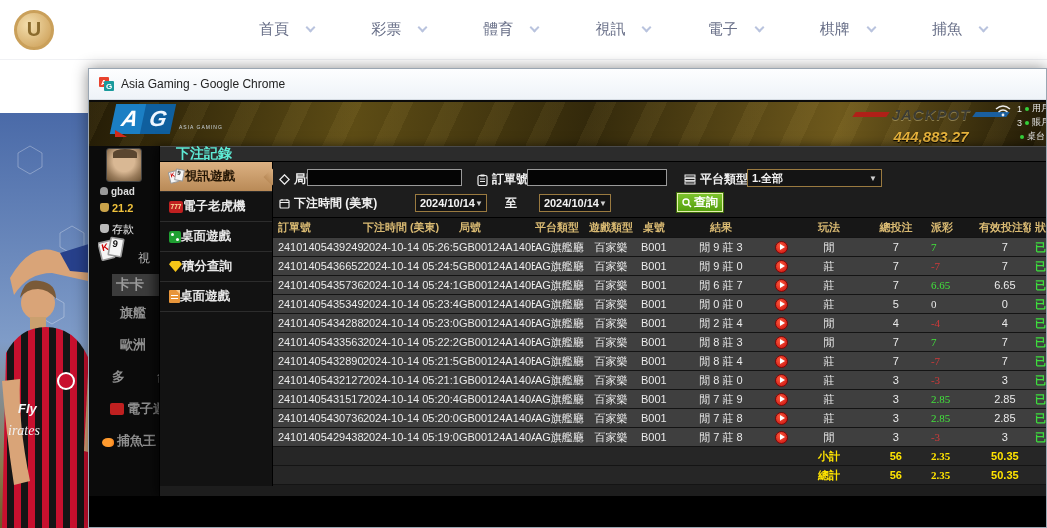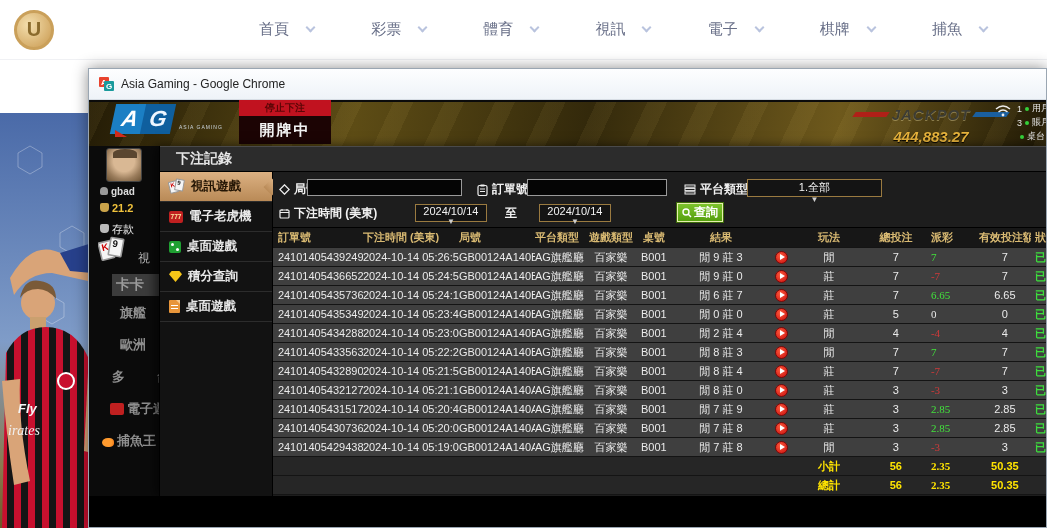--- a/index.html
+++ b/index.html
@@ -83,25 +83,25 @@
   .fl-video{ left:40px; top:104px; font-size:12px; color:#bbb; }
   .fl-kaka { left:14px; top:128px; font-size:14px; color:#9a9a9a; font-weight:bold; background:#3c3c3c; padding:2px 16px 2px 4px; }
   .fl-tab  { font-size:13px; color:#8f8f8f; font-weight:bold; }
   .mini-ic { display:inline-block; vertical-align:-2px; margin-right:3px; }
   .person-ic { width:8px; height:8px; background:#9a9a9a; border-radius:50% 50% 2px 2px; display:inline-block; margin-right:3px; }
   .bag-ic { width:9px; height:9px; background:#caa34a; border-radius:2px 2px 4px 4px; display:inline-block; margin-right:3px; }
 
   
   .dialog { position:absolute; left:70px; top:46px; width:889px; height:350px; background:#1d1d1d;
             border-left:1px solid #000; box-shadow:-4px 0 10px rgba(0,0,0,.6); z-index:3; }
-  .dlg-title { height:26px; background:#2c2c2c; border-bottom:1px solid #000; border-top:1px solid #4a4a4a;
-               color:#e5e5e5; font-size:14px; font-weight:bold; display:flex; align-items:center; padding-left:16px; }
+  .dlg-title { height:16px; background:#2c2c2c; border-bottom:1px solid #000; border-top:1px solid #4a4a4a;
+               color:#5eead4; font-size:14px; font-weight:bold; display:flex; align-items:center; padding-left:16px; }
   .dlg-body { display:flex; height:324px; }
   aside.menu { width:113px; background:#121212; border-right:1px solid #000; }
-  .menu-item { height:30px; display:flex; align-items:center; gap:6px; padding-left:9px; color:#e8e8e8;
+  .menu-item { height:30px; display:flex; align-items:center; padding-left:9px; color:#e8e8e8;
                font-size:12.5px; font-weight:bold; border-bottom:1px solid #2c2c2c; cursor:pointer; position:relative; }
   .menu-item.active { background:linear-gradient(180deg,#dcb182,#b98a57); color:#231504; }
   .menu-item.active:after { content:""; position:absolute; right:-6px; top:9px; width:12px; height:12px;
                background:inherit; transform:rotate(45deg); }
   .ic-cards { position:relative; width:16px; height:15px; }
   .ic-cards .c1,.ic-cards .c2 { position:absolute; width:9px; height:12px; background:#f5f5f5; border-radius:1px; border:1px solid #999; font-size:6px; font-weight:bold; line-height:6px; text-align:left; padding-left:1px; }
   .ic-cards .c1 { left:0; top:2px; transform:rotate(-14deg); color:#c00; }
   .ic-cards .c2 { left:6px; top:0; transform:rotate(10deg); color:#111; }
   .ic-slot { width:14px; height:12px; background:#c02020; border-radius:2px; color:#ffe9a0; font-size:6.5px; font-weight:bold; text-align:center; line-height:12px; }
   .ic-dice { width:12px; height:12px; background:#1fa032; border-radius:2px; position:relative; }
@@ -110,21 +110,21 @@
   .ic-doc { width:11px; height:13px; background:#e8953a; border-radius:1px; position:relative; }
   .ic-doc:before { content:""; position:absolute; right:0; top:0; border-left:4px solid transparent; border-top:4px solid #f7c98e; }
   .ic-doc:after { content:""; position:absolute; left:2px; top:5px; width:7px; height:1px; background:#fff; box-shadow:0 3px 0 #fff; }
 
   
   main.panel { width:776px; background:#1d1d1d; overflow:hidden; position:relative; }
   .filters { position:relative; height:56px; border-bottom:1px solid #000; }
   .f-label { position:absolute; color:#f2f2f2; font-size:12px; font-weight:bold; display:flex; align-items:center; gap:4px; }
   .f-input { position:absolute; height:17px; background:#050505; border:1px solid #9a9a9a; }
   .f-select { position:absolute; height:18px; background:#141414; border:1px solid #9a7a40; color:#f2f2f2;
-              font-size:11px; font-weight:normal; display:flex; align-items:center; justify-content:space-between; padding:0 4px; cursor:pointer;flex-direction:column; }
+              font-size:11px; font-weight:bold; display:flex; align-items:center; justify-content:space-between; padding:0 4px; cursor:pointer; }
   .f-select .dn { color:#cfcfcf; font-size:8px; }
   .btn-search { position:absolute; left:404px; top:31px; width:46px; height:19px; background:linear-gradient(180deg,#7cc32c,#55a00e);
                 border:1px solid #e7f0b0; outline:1px solid #3c6a08; color:#fff; font-size:12px; font-weight:bold;
                 display:flex; align-items:center; justify-content:center; gap:2px; cursor:pointer; }
 
   
   .tbl { width:818px; font-size:11px; }
   .trow { display:flex; align-items:center; height:19px; background:#3f3f3f; border-bottom:1px solid #141414; color:#eaeaea; }
   .trow.head { background:#171717; color:#d8b972; font-weight:bold; height:20px; }
   .trow.totals { background:#262626; color:#ffe400; font-weight:bold; }
@@ -238,24 +238,20 @@
     </div>
 
     <div class="ag">
 
       <div class="ag-band"></div>
       <div class="aglogo">
         <div class="a">A</div>
         <div class="g">G</div>
         <div class="wedge"></div>
         <div class="cap">ASIA GAMING</div>
-      </div>
-      <div class="stopbadge">
-        <div class="s1">停止下注</div>
-        <div class="s2">開牌中</div>
       </div>
       <div class="jackpot">
         <div class="jp-row">
             <div class="jp-sw-l"></div>
             <span class="jp-label">JACKPOT</span>
             <div class="jp-sw-r"></div>
           </div>
         <div class="jp-value">444,883.27</div>
       </div>
       <div class="ag-info">

